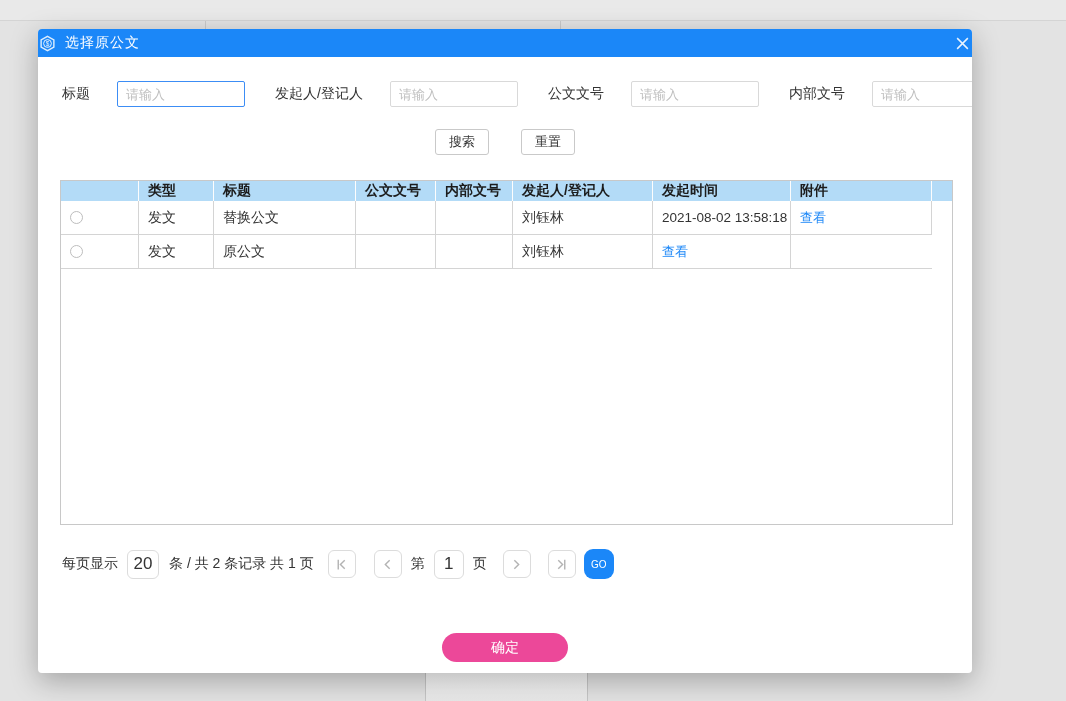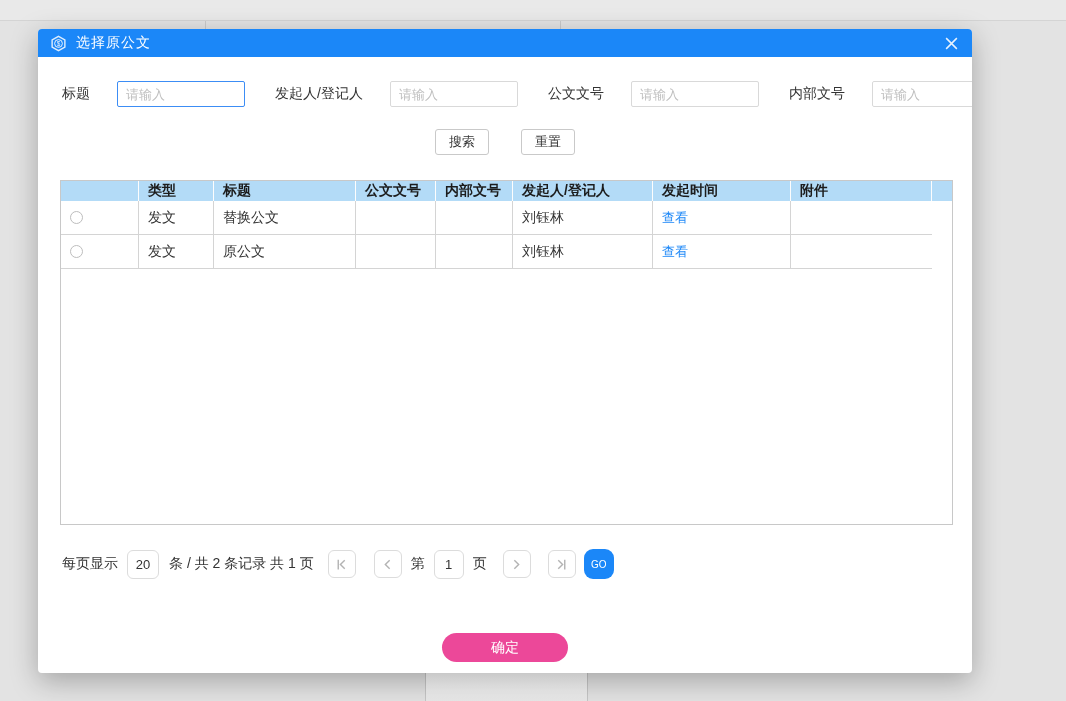--- a/index.html
+++ b/index.html
@@ -17,21 +17,21 @@
   .bg-cell { position:absolute; left:426px; top:673px; width:161px; height:28px; background:linear-gradient(#fbfbfb,#e8e8e8); }
 
   
   .modal {
     position:absolute; left:38px; top:29px; width:934px; height:644px;
     background:#fff; border-radius:4px; overflow:hidden;
     box-shadow:0 8px 28px rgba(0,0,0,.28);
   }
   .modal-header {
     height:28px; background:#1b87f8; display:flex; align-items:center;
-    padding:0 12px; color:#fff;justify-content:space-between;
+    padding:0 1px; color:#fff;justify-content:space-between;
   }
   .modal-header .title { margin-left:9px; font-size:14px; letter-spacing:1px; }
   .close-btn { margin-left:auto; width:18px; height:18px; display:flex; align-items:center; justify-content:center; cursor:pointer; }
 
   
   .filters { position:absolute; left:0; top:52px; width:100%; display:flex; align-items:center; padding-left:24px; }
   .filters label { color:#333; white-space:nowrap; }
   .filters input {
     width:128px; height:26px; margin-left:27px; padding:0 8px;
     border:1px solid #d9d9d9; border-radius:2px; outline:none;
@@ -68,21 +68,21 @@
     width:13px; height:13px; border:1px solid #bdbdbd; border-radius:50%;
     background:#fff; display:inline-block; cursor:pointer;
   }
   .time-cell { font-size:13.5px; }
   .link { color:#1e88f7; font-size:13px; text-decoration:none; cursor:pointer; }
 
   
   .pager { position:absolute; left:24px; top:520px; height:30px; display:flex; align-items:center; }
   .pager .box {
     width:32px; height:29px; border:1px solid #dcdcdc; border-radius:6px;
-    text-align:center; font-size:13px; color:#333; outline:none; background:#fff; font-family:inherit;
+    text-align:center; font-size:17px; color:#333; outline:none; background:#fff; font-family:inherit;
   }
   .pager .summary { margin-left:10px; white-space:nowrap; }
   .pg-btn {
     width:28px; height:28px; border:1px solid #dcdcdc; border-radius:6px; background:#fff;
     display:flex; align-items:center; justify-content:center; cursor:pointer;
   }
   .pg-btn svg { stroke:#b3b3b3; }
   .go-btn {
     width:30px; height:30px; margin-left:8px; border:none; border-radius:9px;
     background:#1b87f8; color:#fff; font-size:10px; display:flex; align-items:center;
@@ -156,20 +156,21 @@
 
     <div class="trow">
       <div class="td">
           <span class="radio"></span>
         </div>
       <div class="td">发文</div>
       <div class="td">替换公文</div>
       <div class="td"></div>
       <div class="td"></div>
       <div class="td">刘钰林</div>
+      <div class="td time-cell">2021-08-02 13:58:18</div>
       <div class="td">
           <a class="link">查看</a>
         </div>
     </div>
 
     <div class="trow">
       <div class="td">
           <span class="radio"></span>
         </div>
       <div class="td">发文</div>

